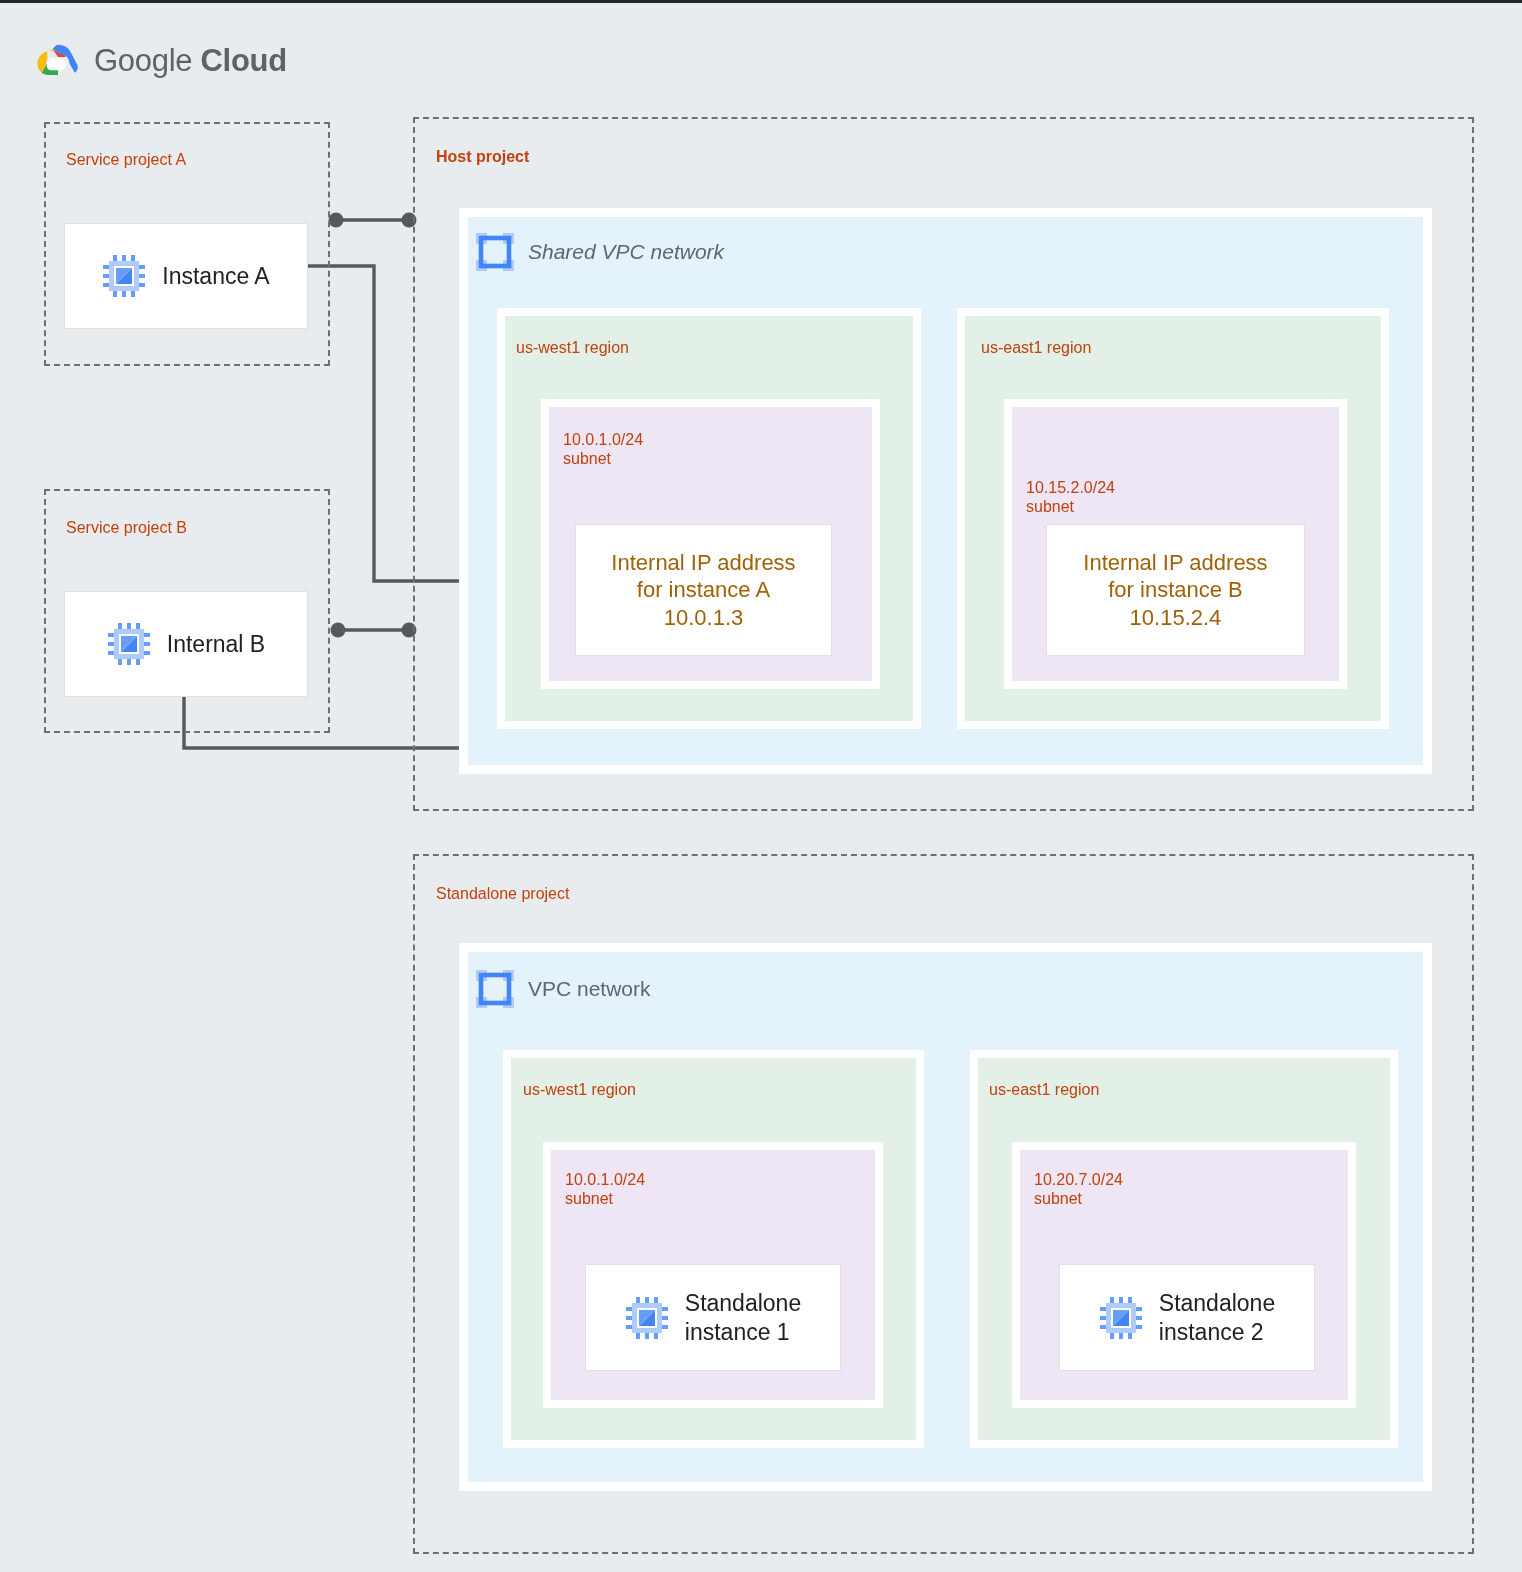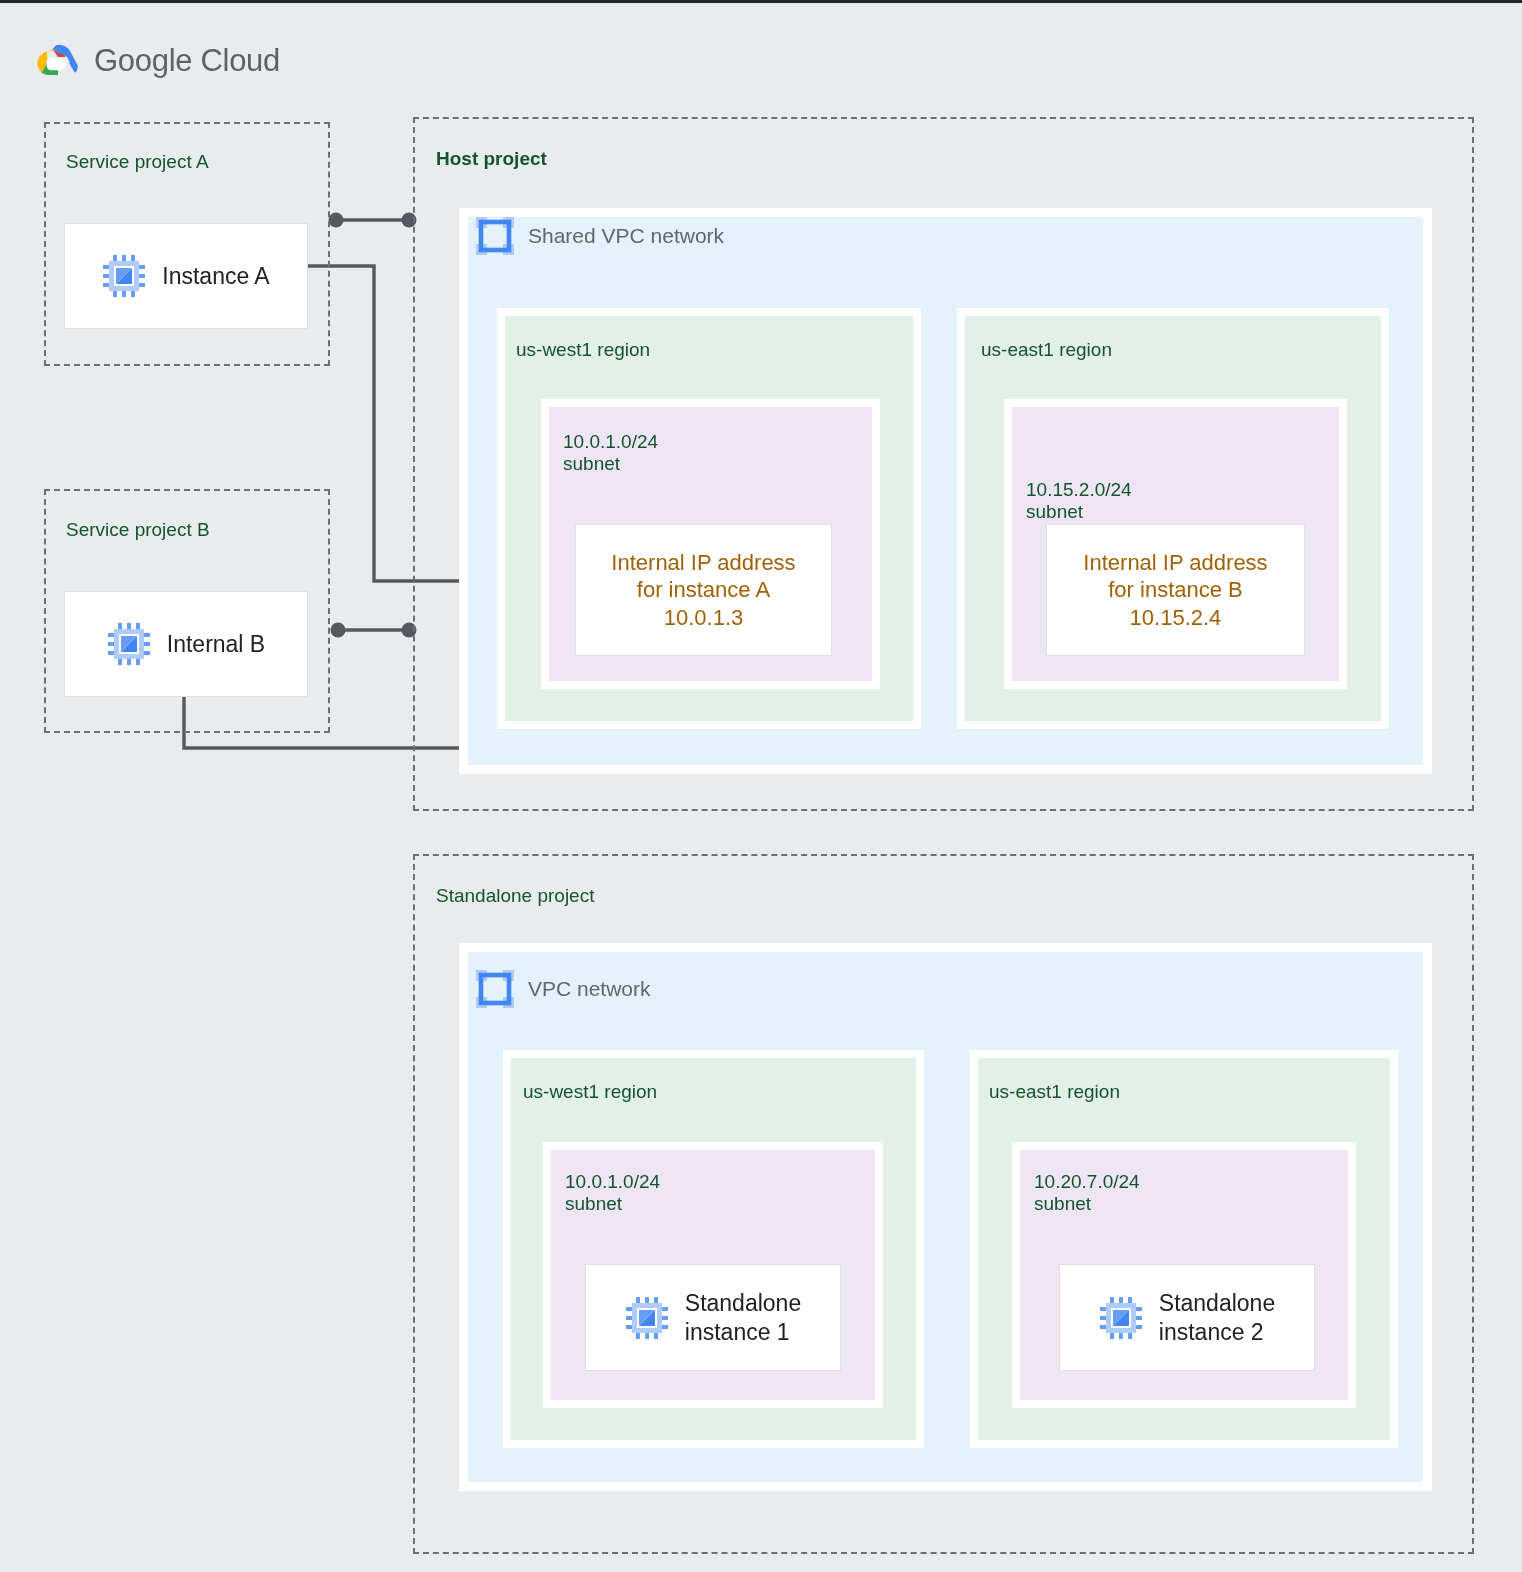--- a/index.html
+++ b/index.html
@@ -29,33 +29,33 @@
     align-items: center;
     gap: 14px;
   }
   #logo-mark { width: 44px; height: 40px; display:block; }
   #logo-text {
     font-size: 31px;
     color: #5f6368;
     letter-spacing: -0.3px;
     white-space: nowrap;
   }
-  #logo-text .b { font-weight: 400; color:#5f6368;}
+  #logo-text .b { font-weight: 700; color:#5f6368;}
 
   
   .dashed-box {
     position: absolute;
     border: 2px dashed #6b7077;
     box-sizing: border-box;
     background: transparent;
   }
   .box-title {
     position: absolute;
-    font-size: 19px;
-    color: #14532d;
+    font-size: 16px;
+    color: #c2410c;
     white-space: nowrap;
   }
 
   .vpc-box {
     position: absolute;
     background: #e3f2fb;
     border: 9px solid #ffffff;
     box-sizing: border-box;
   }
   .region-box {
@@ -216,21 +216,21 @@
         <path d="M30 14 L14 30 L14 14 Z" fill="#669DF6"></path>
       </svg>
       <div class="inst-label">Internal B</div>
     </div>
   </div>
 
   <div class="dashed-box" style="left:413px; top:114px; width:1061px; height:694px;"></div>
   <div class="box-title" style="left:436px; top:145px;font-weight:bold;">Host project</div>
 
   <div class="vpc-box" style="left:459px; top:205px; width:973px; height:566px;"></div>
-  <div class="vpc-header" style="left:476px; top:214px;">
+  <div class="vpc-header" style="left:476px; top:230px;font-style:italic;">
     <svg class="icon-vpc" viewBox="0 0 38 38">
       <rect x="0" y="0" width="11" height="11" fill="#AECBFA"></rect>
       <rect x="27" y="0" width="11" height="11" fill="#AECBFA"></rect>
       <rect x="0" y="27" width="11" height="11" fill="#AECBFA"></rect>
       <rect x="27" y="27" width="11" height="11" fill="#AECBFA"></rect>
       <rect x="5" y="5" width="28" height="28" fill="none" stroke="#4285F4" stroke-width="4.6"></rect>
     </svg>
     <div class="t">Shared VPC network</div>
   </div>
 

